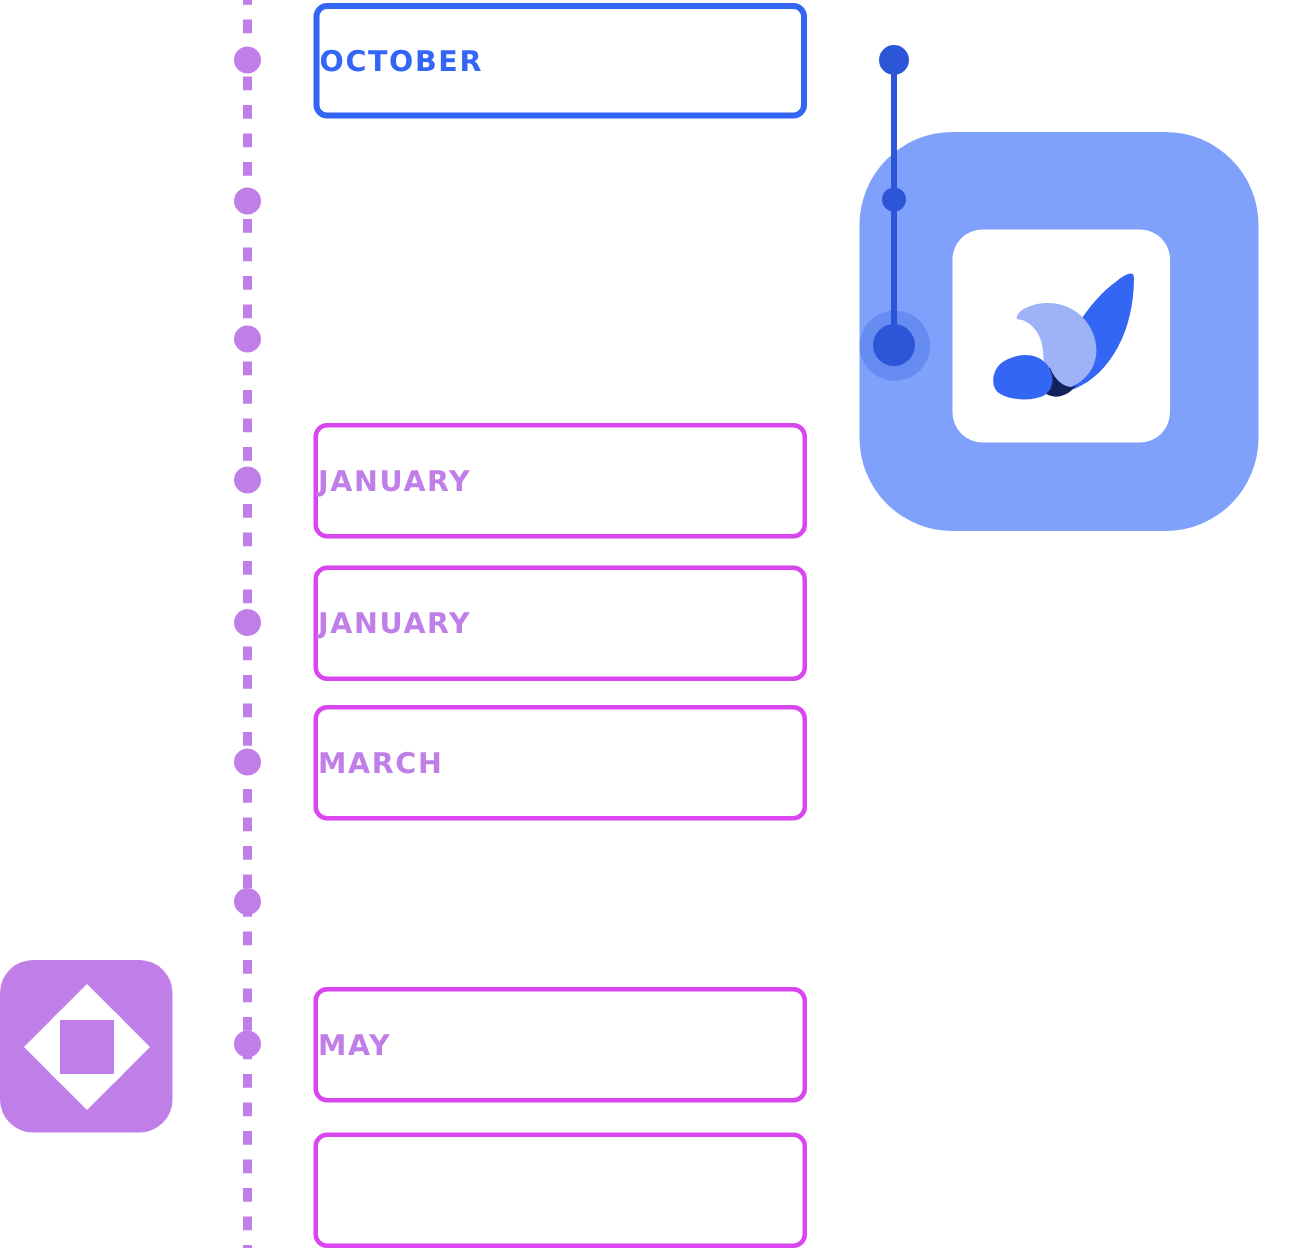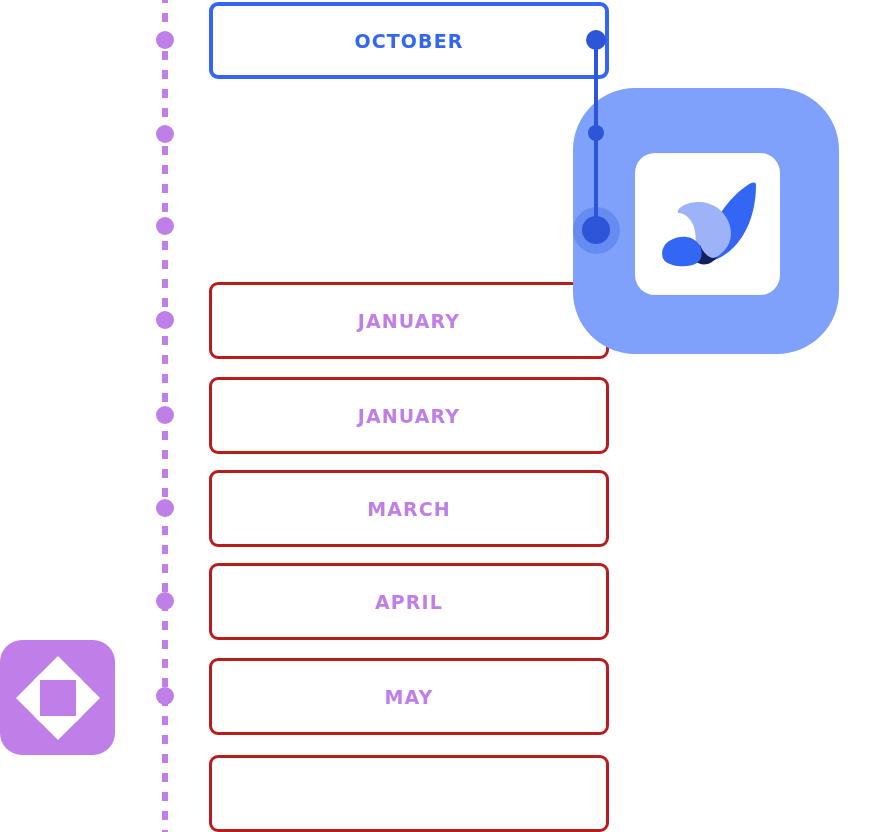--- a/index.html
+++ b/index.html
@@ -35,34 +35,34 @@
     width: 18px;
     height: 18px;
     border-radius: 50%;
     background: #c07ee8;
   }
 
   
   .month-card {
     position: absolute;
     left: 209px;
-    width: 400px;
+    width: 329px;
     height: 77px;
     box-sizing: border-box;
     border-radius: 9px;
     background: #ffffff;
     display: flex;
     align-items: center;
-    justify-content: center;
+    justify-content: flex-start;
   }
   .month-card.blue {
     border: 4px solid #3366f5;
   }
   .month-card.purple {
-    border: 3px solid #b91c1c;
+    border: 3px solid #d946ef;
   }
   .month-label {
     font-family: "DejaVu Sans", "Liberation Sans", sans-serif;
     font-weight: bold;
     font-size: 19px;
     letter-spacing: 1.1px;
   }
   .month-card.blue .month-label { color: #3366f5; }
   .month-card.purple .month-label { color: #c07ee8; }
 
@@ -174,23 +174,20 @@
     <span class="month-label">OCTOBER</span>
   </div>
   <div class="month-card purple" style="top:282px">
     <span class="month-label">JANUARY</span>
   </div>
   <div class="month-card purple" style="top:377px">
     <span class="month-label">JANUARY</span>
   </div>
   <div class="month-card purple" style="top:470px">
     <span class="month-label">MARCH</span>
-  </div>
-  <div class="month-card purple" style="top:563px">
-    <span class="month-label">APRIL</span>
   </div>
   <div class="month-card purple" style="top:658px">
     <span class="month-label">MAY</span>
   </div>
   <div class="month-card purple" style="top:755px">
     <span class="month-label"></span>
   </div>
 
   <div class="app-tile"></div>
   <div class="app-card"></div>

